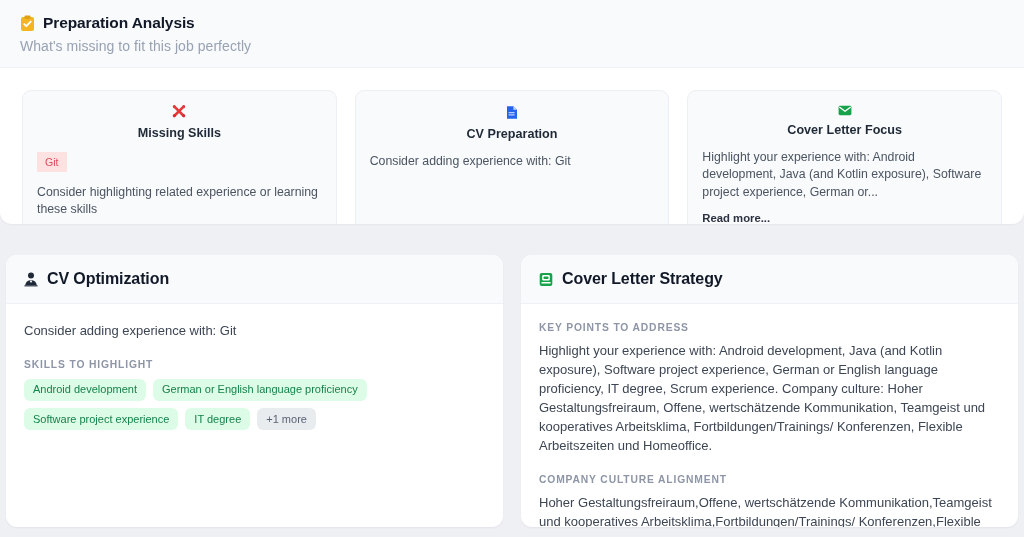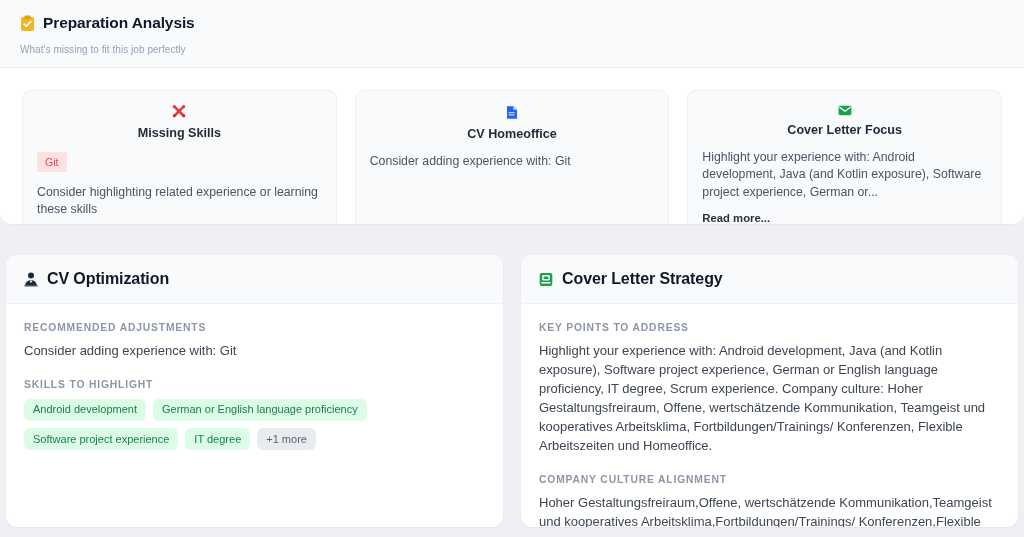--- a/index.html
+++ b/index.html
@@ -43,22 +43,22 @@
   }
 
   .panel-title {
     font-size: 15.5px;
     font-weight: bold;
     color: #111827;
     letter-spacing: -0.1px;
   }
 
   .panel-subtitle {
-    margin-top: 12px;
-    font-size: 10px;
+    margin-top: 6px;
+    font-size: 14px;
     color: #98a2b3;
     letter-spacing: 0.05px;
   }
 
   
   .icon {
     display: inline-flex;
     align-items: center;
     justify-content: center;
     flex: none;
@@ -244,21 +244,21 @@
     <div class="mini-card">
       <div class="mini-card-head">
         <span class="icon">
           <svg width="12" height="15" viewBox="0 0 12 15">
             <path d="M1 1.2 h6.4 L11 4.8 V13.8 H1 Z" fill="#2563eb"></path>
             <path d="M7.4 1.2 L11 4.8 H7.4 Z" fill="#bfdbfe"></path>
             <rect x="2.6" y="7.2" width="6" height="1" fill="#ffffff" opacity=".85"></rect>
             <rect x="2.6" y="9.4" width="6" height="1" fill="#ffffff" opacity=".85"></rect>
           </svg>
         </span>
-        <span class="mini-card-title">CV Homeoffice</span>
+        <span class="mini-card-title">CV Preparation</span>
       </div>
       <div class="mini-card-text">Consider adding experience with: Git</div>
     </div>
 
     <div class="mini-card">
       <div class="mini-card-head">
         <span class="icon">
           <svg width="14" height="11" viewBox="0 0 14 11">
             <rect x="0.6" y="0.8" width="12.8" height="9.4" rx="1.4" fill="#16a34a"></rect>
             <path d="M1.3 2 L7 6.3 L12.7 2" stroke="#ffffff" stroke-width="1.3" fill="none" stroke-linejoin="round"></path>
@@ -282,21 +282,20 @@
           <circle cx="7" cy="3.6" r="3" fill="#1f2937"></circle>
           <path d="M1.2 14 C1.2 10.2 4 8 7 8 C10 8 12.8 10.2 12.8 14 Z" fill="#1f2937"></path>
           <path d="M5.4 8.4 L7 11 L8.6 8.4" fill="#ffffff"></path>
           <rect x="0.4" y="13" width="13.2" height="1.6" rx="0.5" fill="#4b5563"></rect>
         </svg>
       </span>
       <span class="big-panel-title">CV Optimization</span>
     </div>
     <div class="big-panel-body">
       <div class="section-block">
-        <div class="section-label">RECOMMENDED ADJUSTMENTS</div>
         <div class="section-text">Consider adding experience with: Git</div>
       </div>
       <div class="section-block">
         <div class="section-label">SKILLS TO HIGHLIGHT</div>
         <div class="skill-chips">
           <span class="chip green">Android development</span>
           <span class="chip green">German or English language proficiency</span>
           <span class="chip green">Software project experience</span>
           <span class="chip green">IT degree</span>
           <span class="chip grey">+1 more</span>

